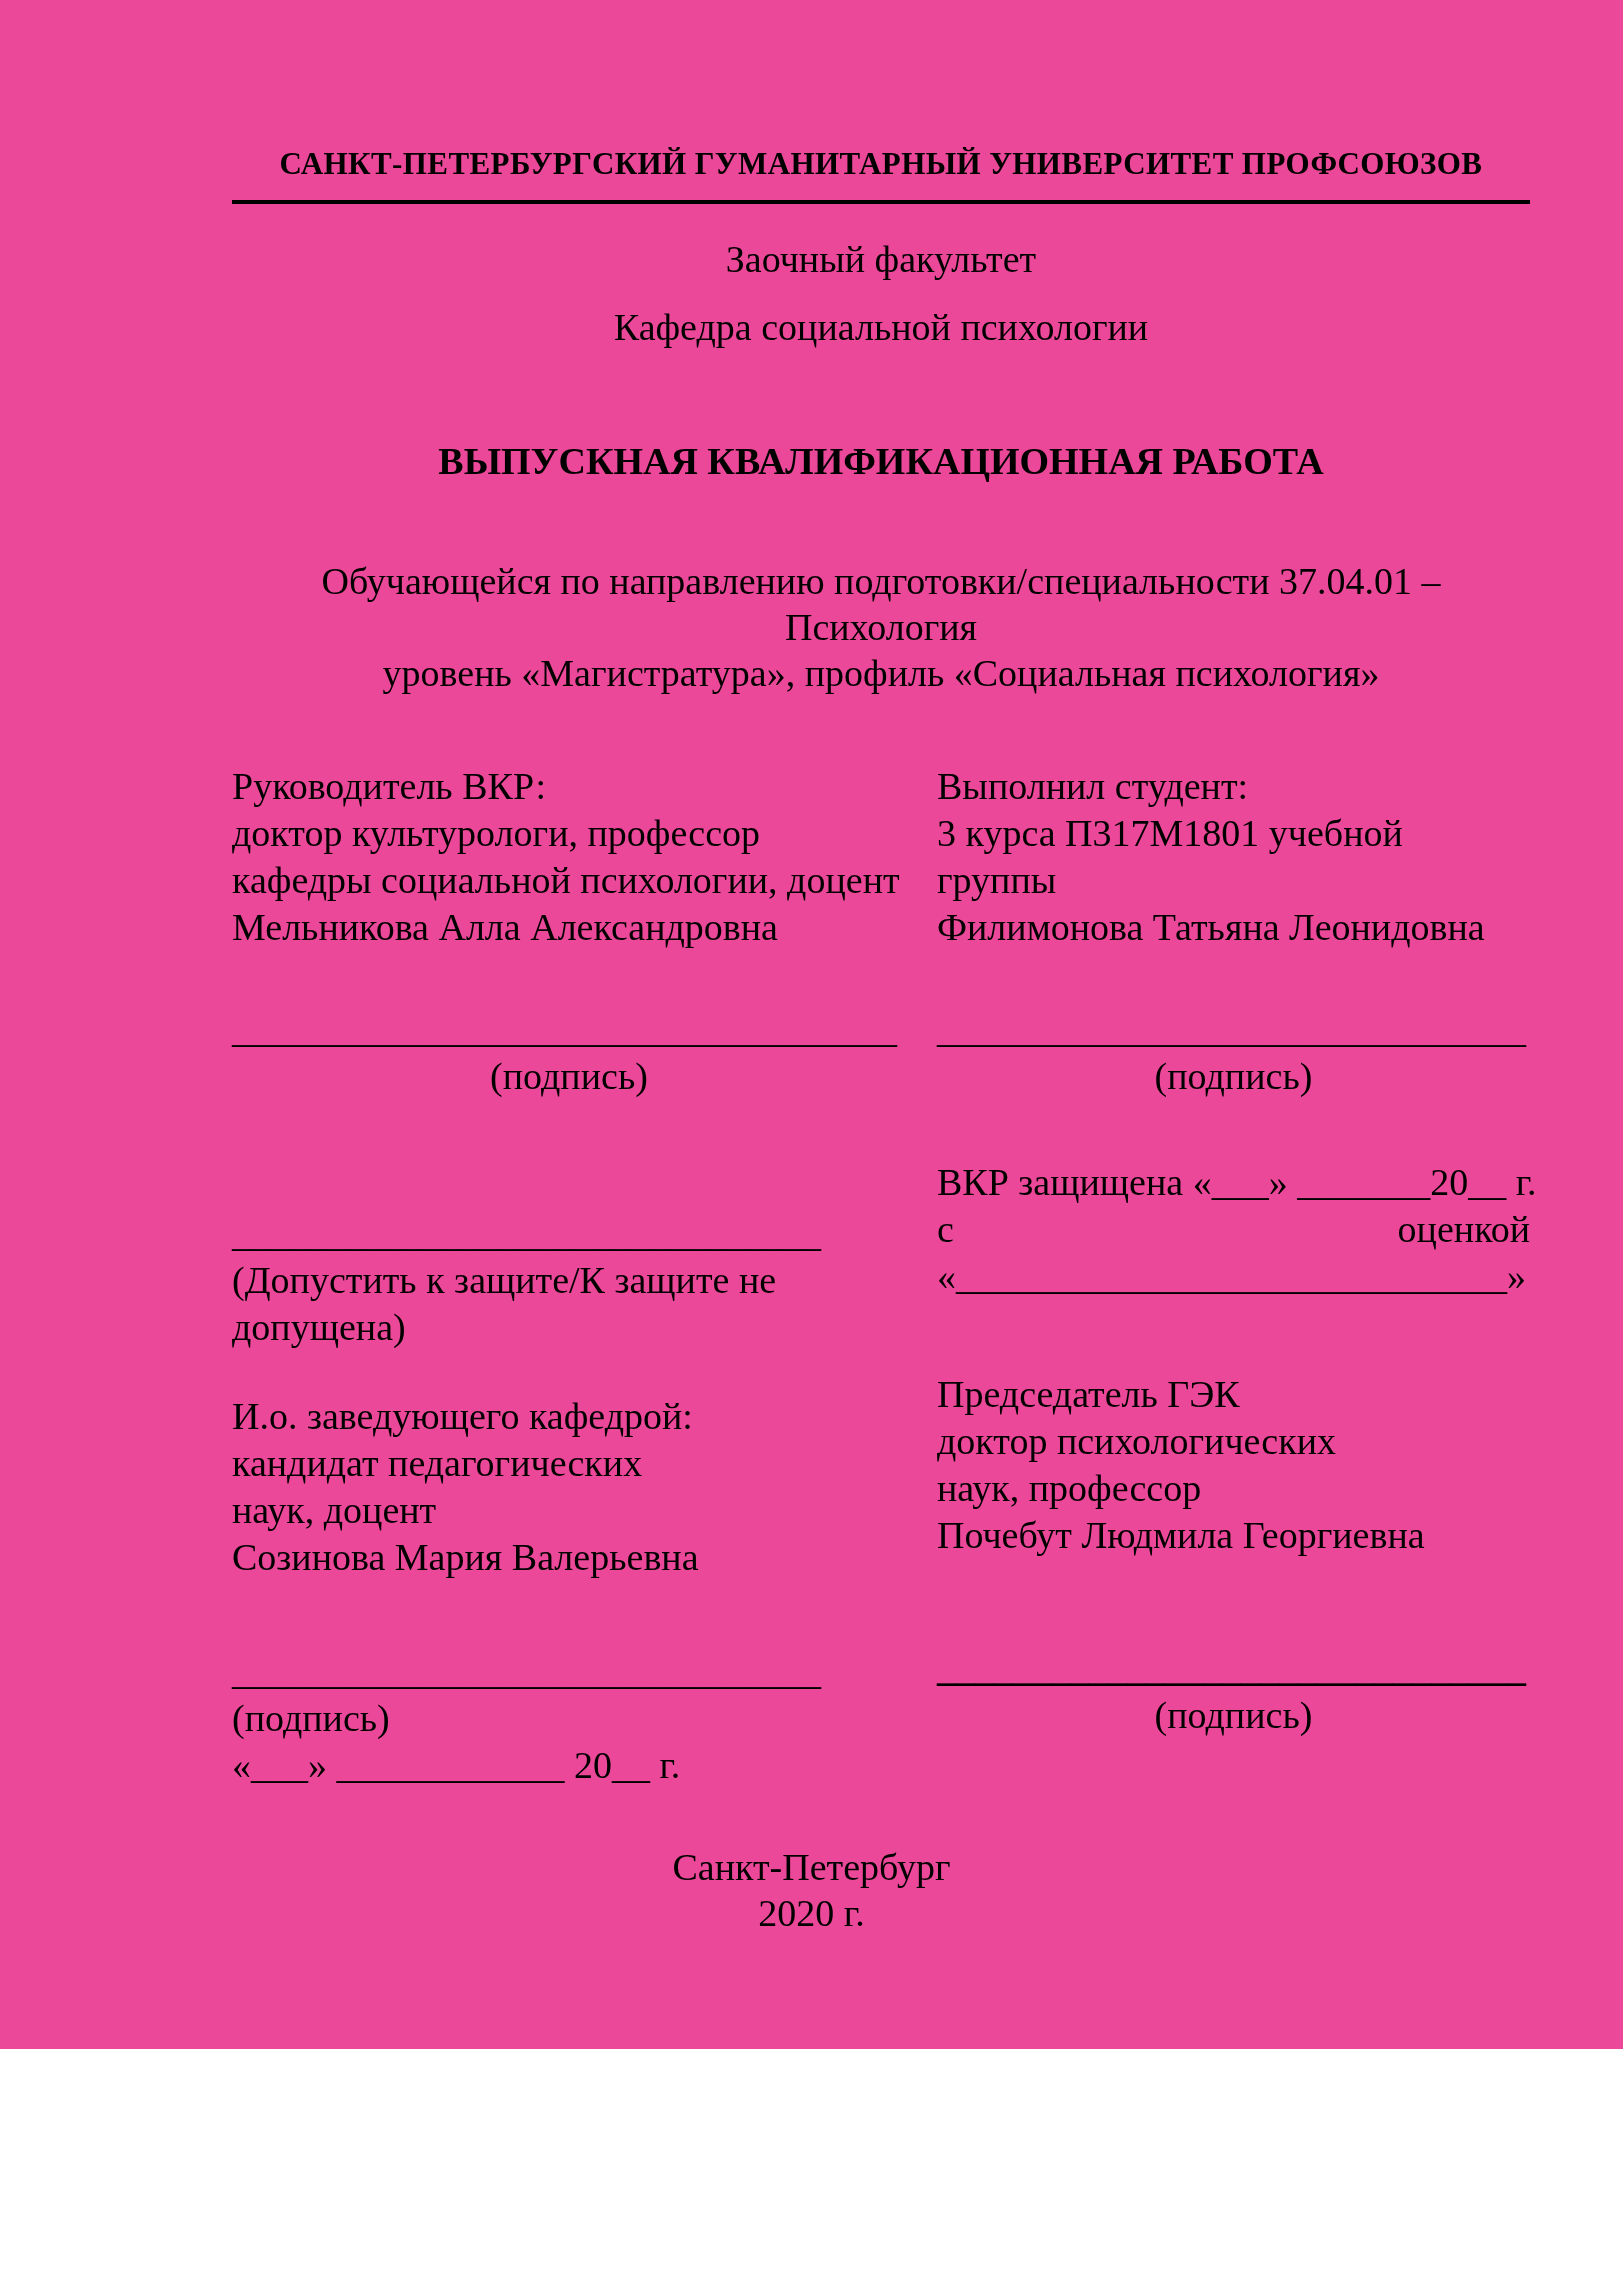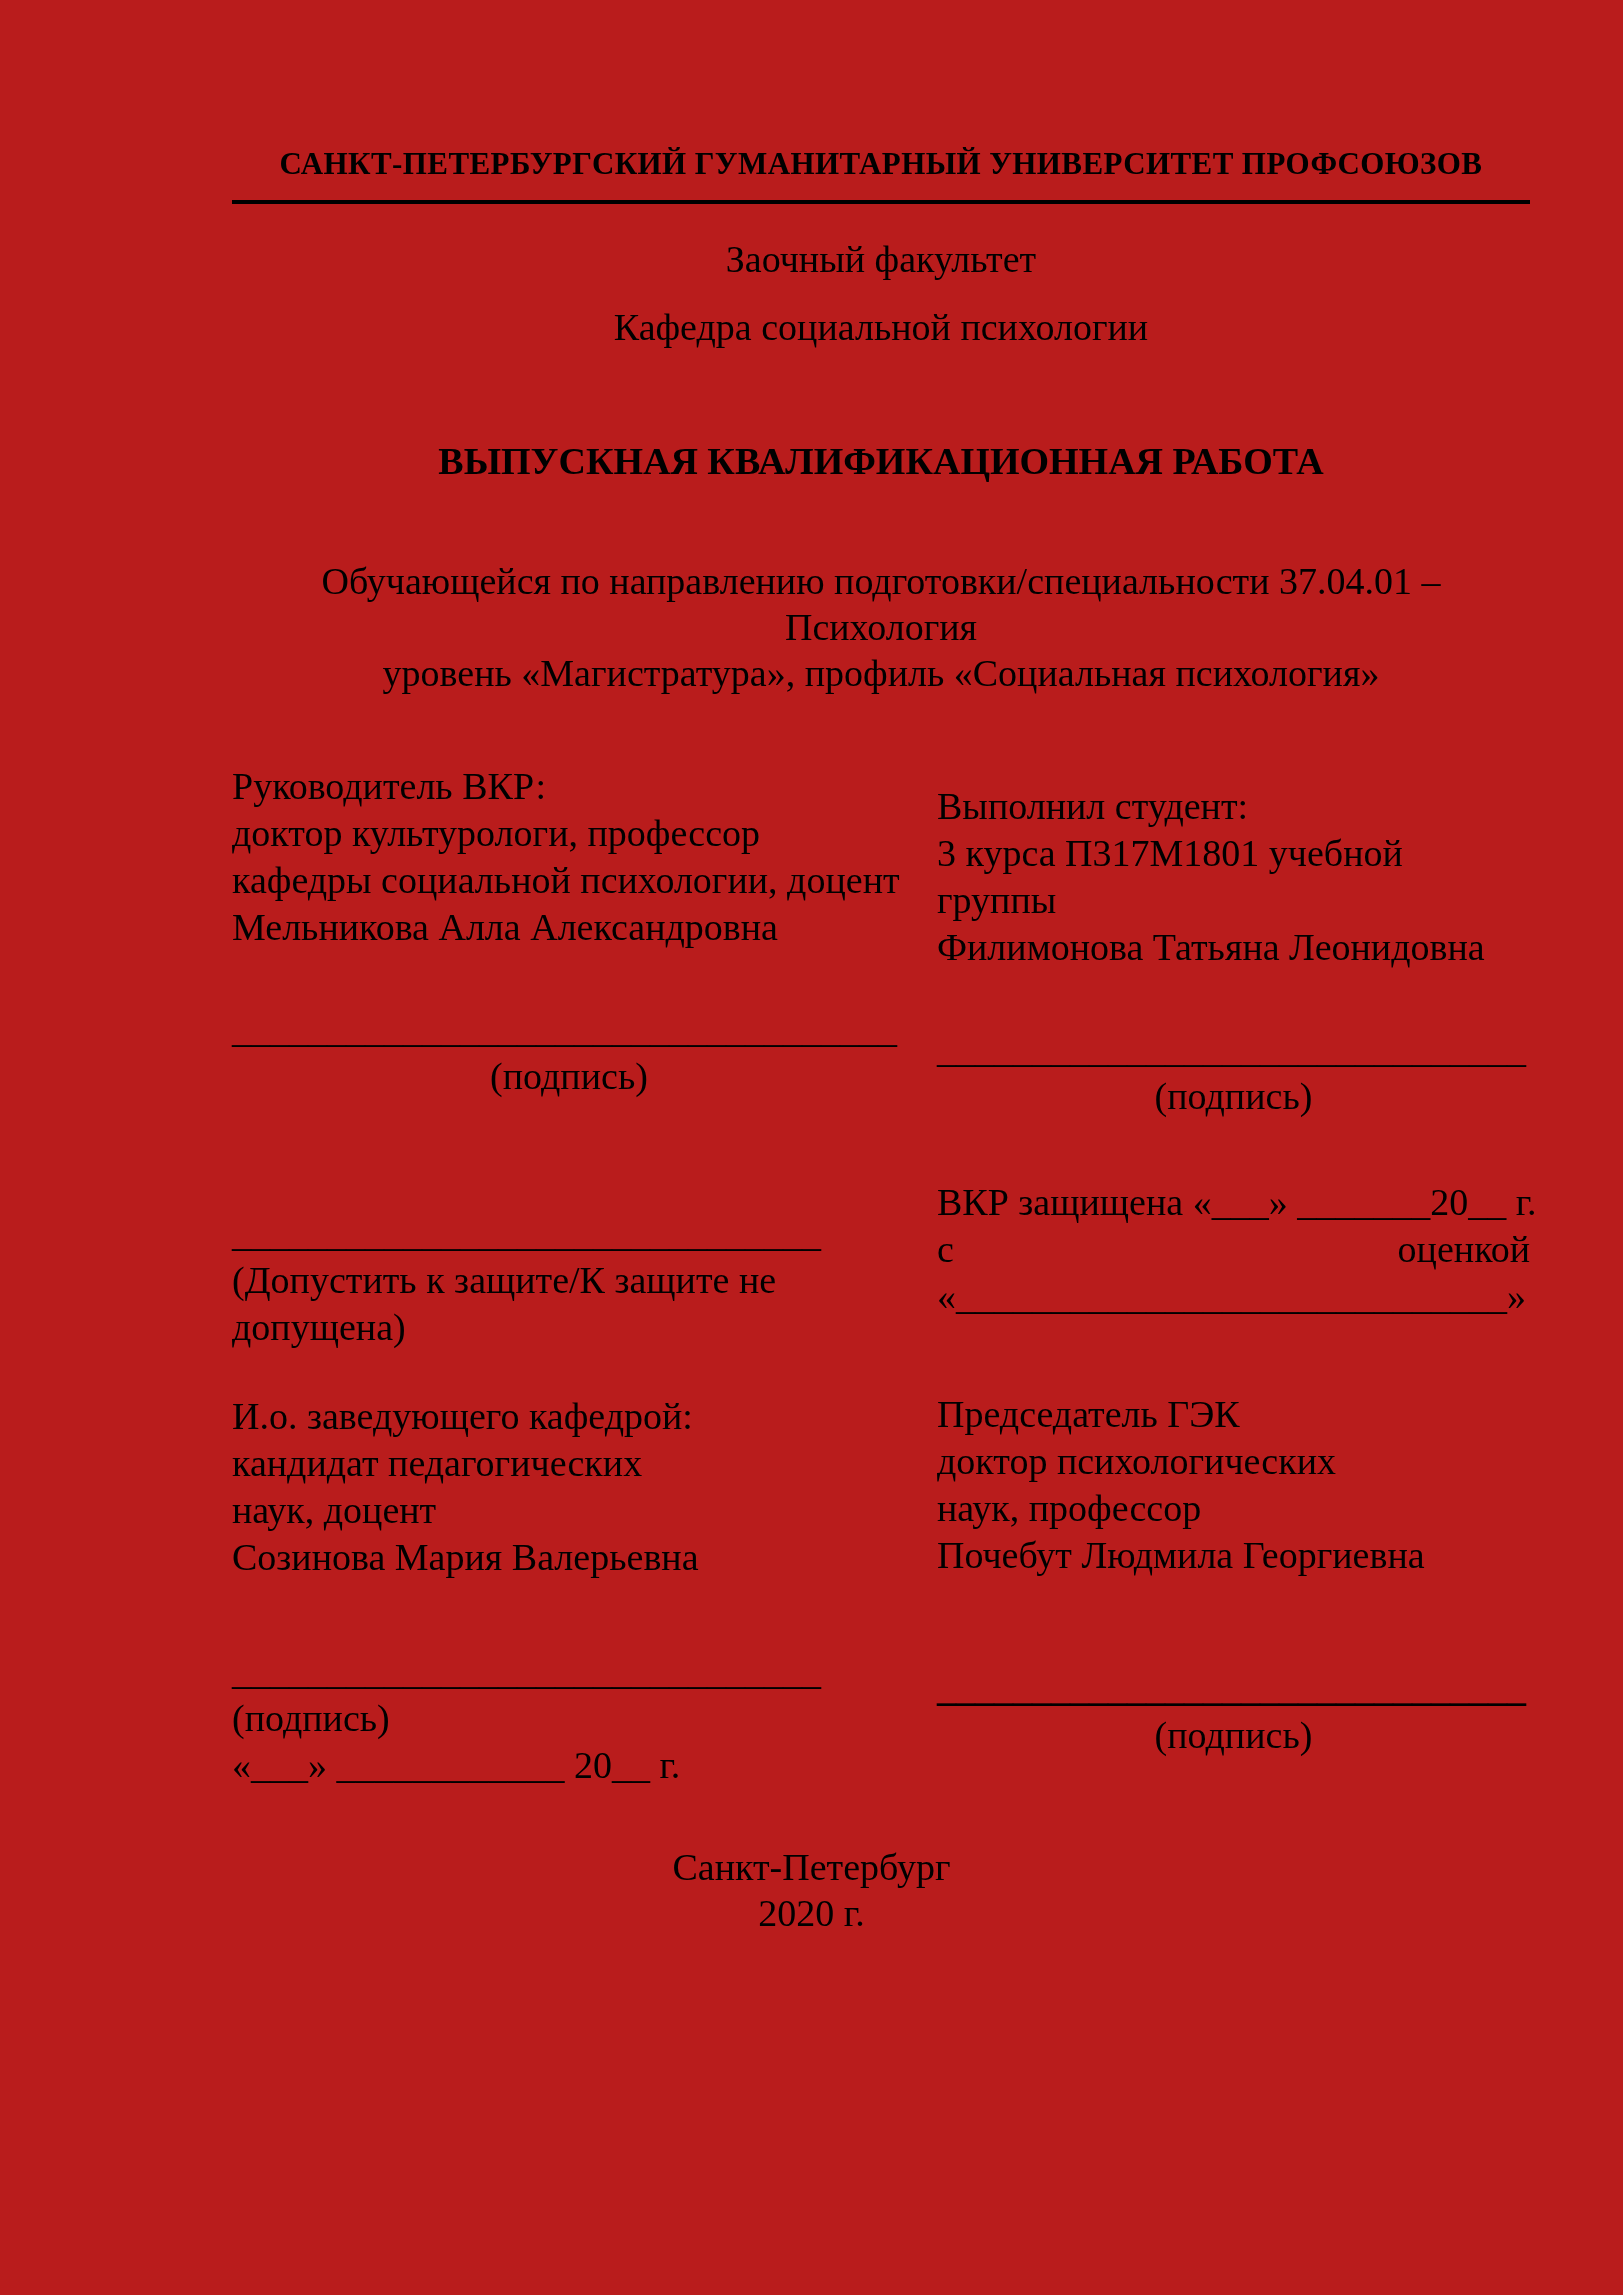--- a/index.html
+++ b/index.html
@@ -3,22 +3,22 @@
 <meta charset="utf-8">
 <style>
   html, body {
     margin: 0;
     padding: 0;
     background: #ffffff;
   }
   .page {
     position: relative;
     width: 1623px;
-    height: 2295px;
-    background: #b91c1c;
+    height: 2049px;
+    background: #ec4899;
     color: #000000;
     font-family: "Liberation Serif", "DejaVu Serif", serif;
     font-size: 38px;
     box-sizing: border-box;
     padding: 145px 93px 8px 232px;
     overflow: hidden;
   }
   .center { text-align: center; }
   .bold { font-weight: normal; }
   .nowrap { white-space: nowrap; }
@@ -53,21 +53,21 @@
     line-height: 46px;
   }
 
   .columns {
     margin-top: 67px;
     display: flex;
     align-items: flex-start;
   }
   .col-left  { width: 675px; }
   .col-spacer { width: 31px; flex: 0 0 auto; }
-  .col-right { width: 593px; margin-top: 20px; }
+  .col-right { width: 593px; }
 
   .line { line-height: 47px; }
 
   .sig-line { margin-top: 55px; line-height: 47px; }
   .sig-caption-center { text-align: center; line-height: 47px; }
 
   .admission-line { margin-top: 110px; line-height: 47px; }
   .admission-caption .line { line-height: 47px; }
 
   .defense-block { margin-top: 59px; }

